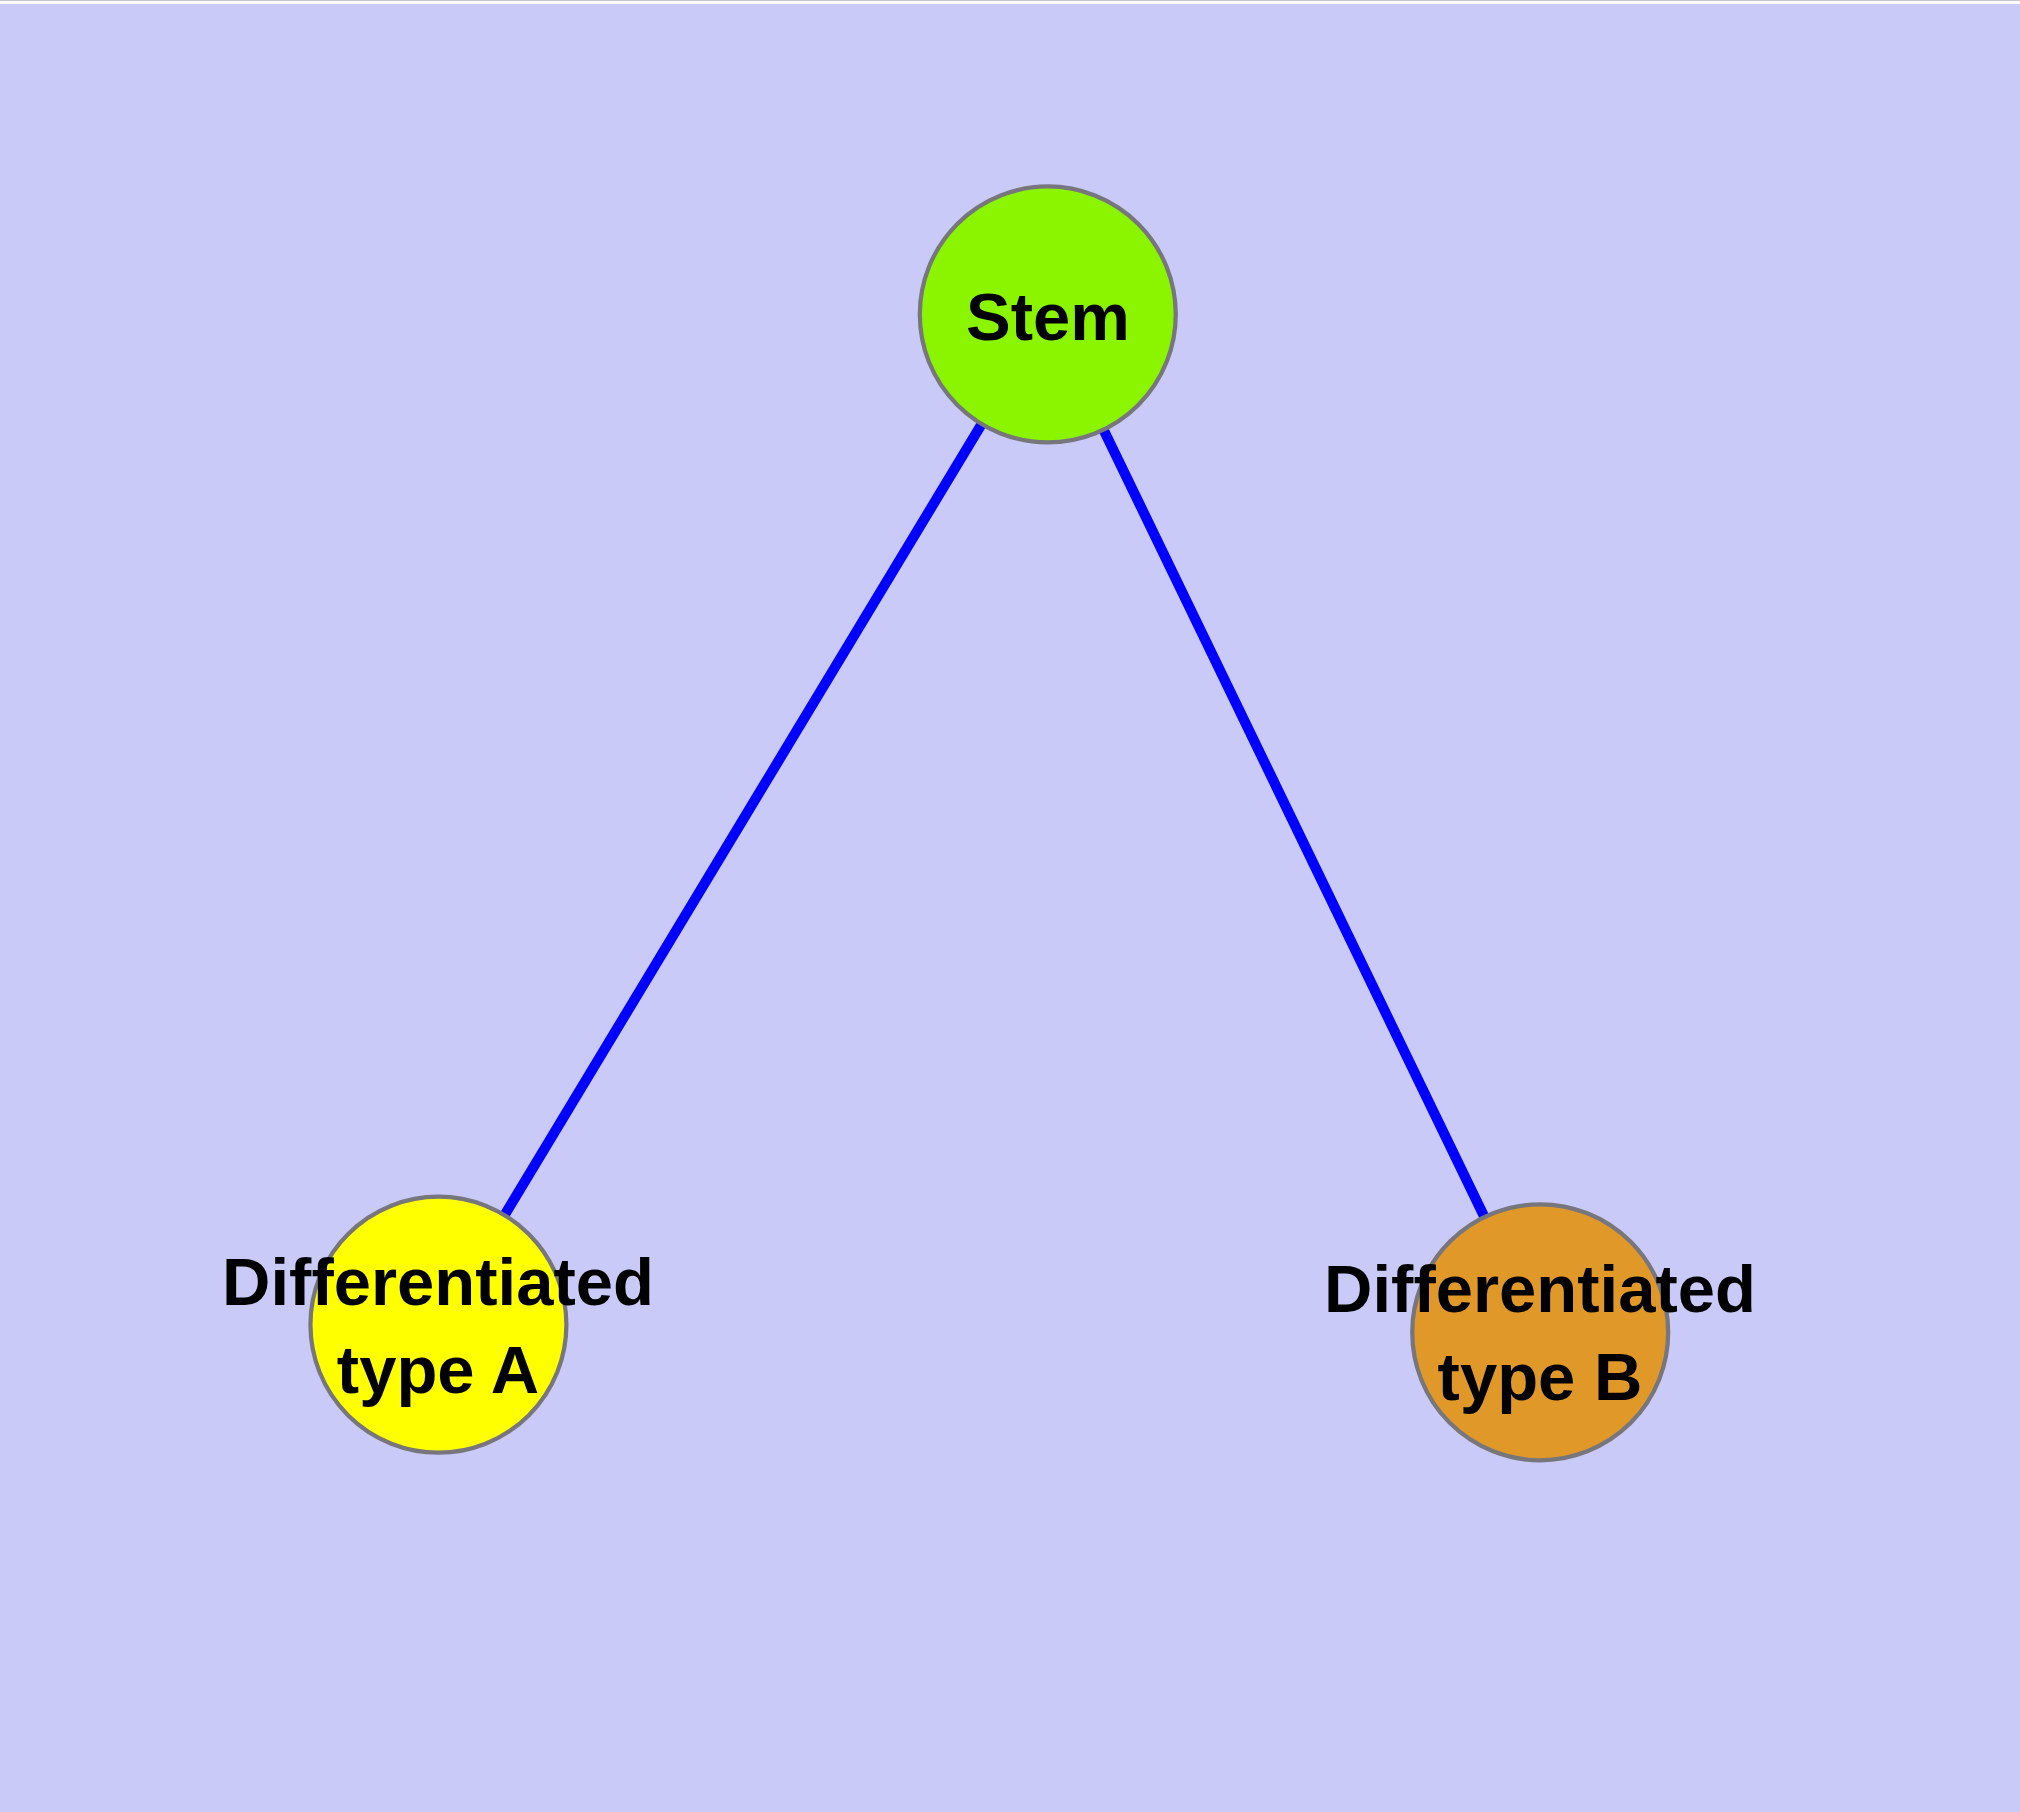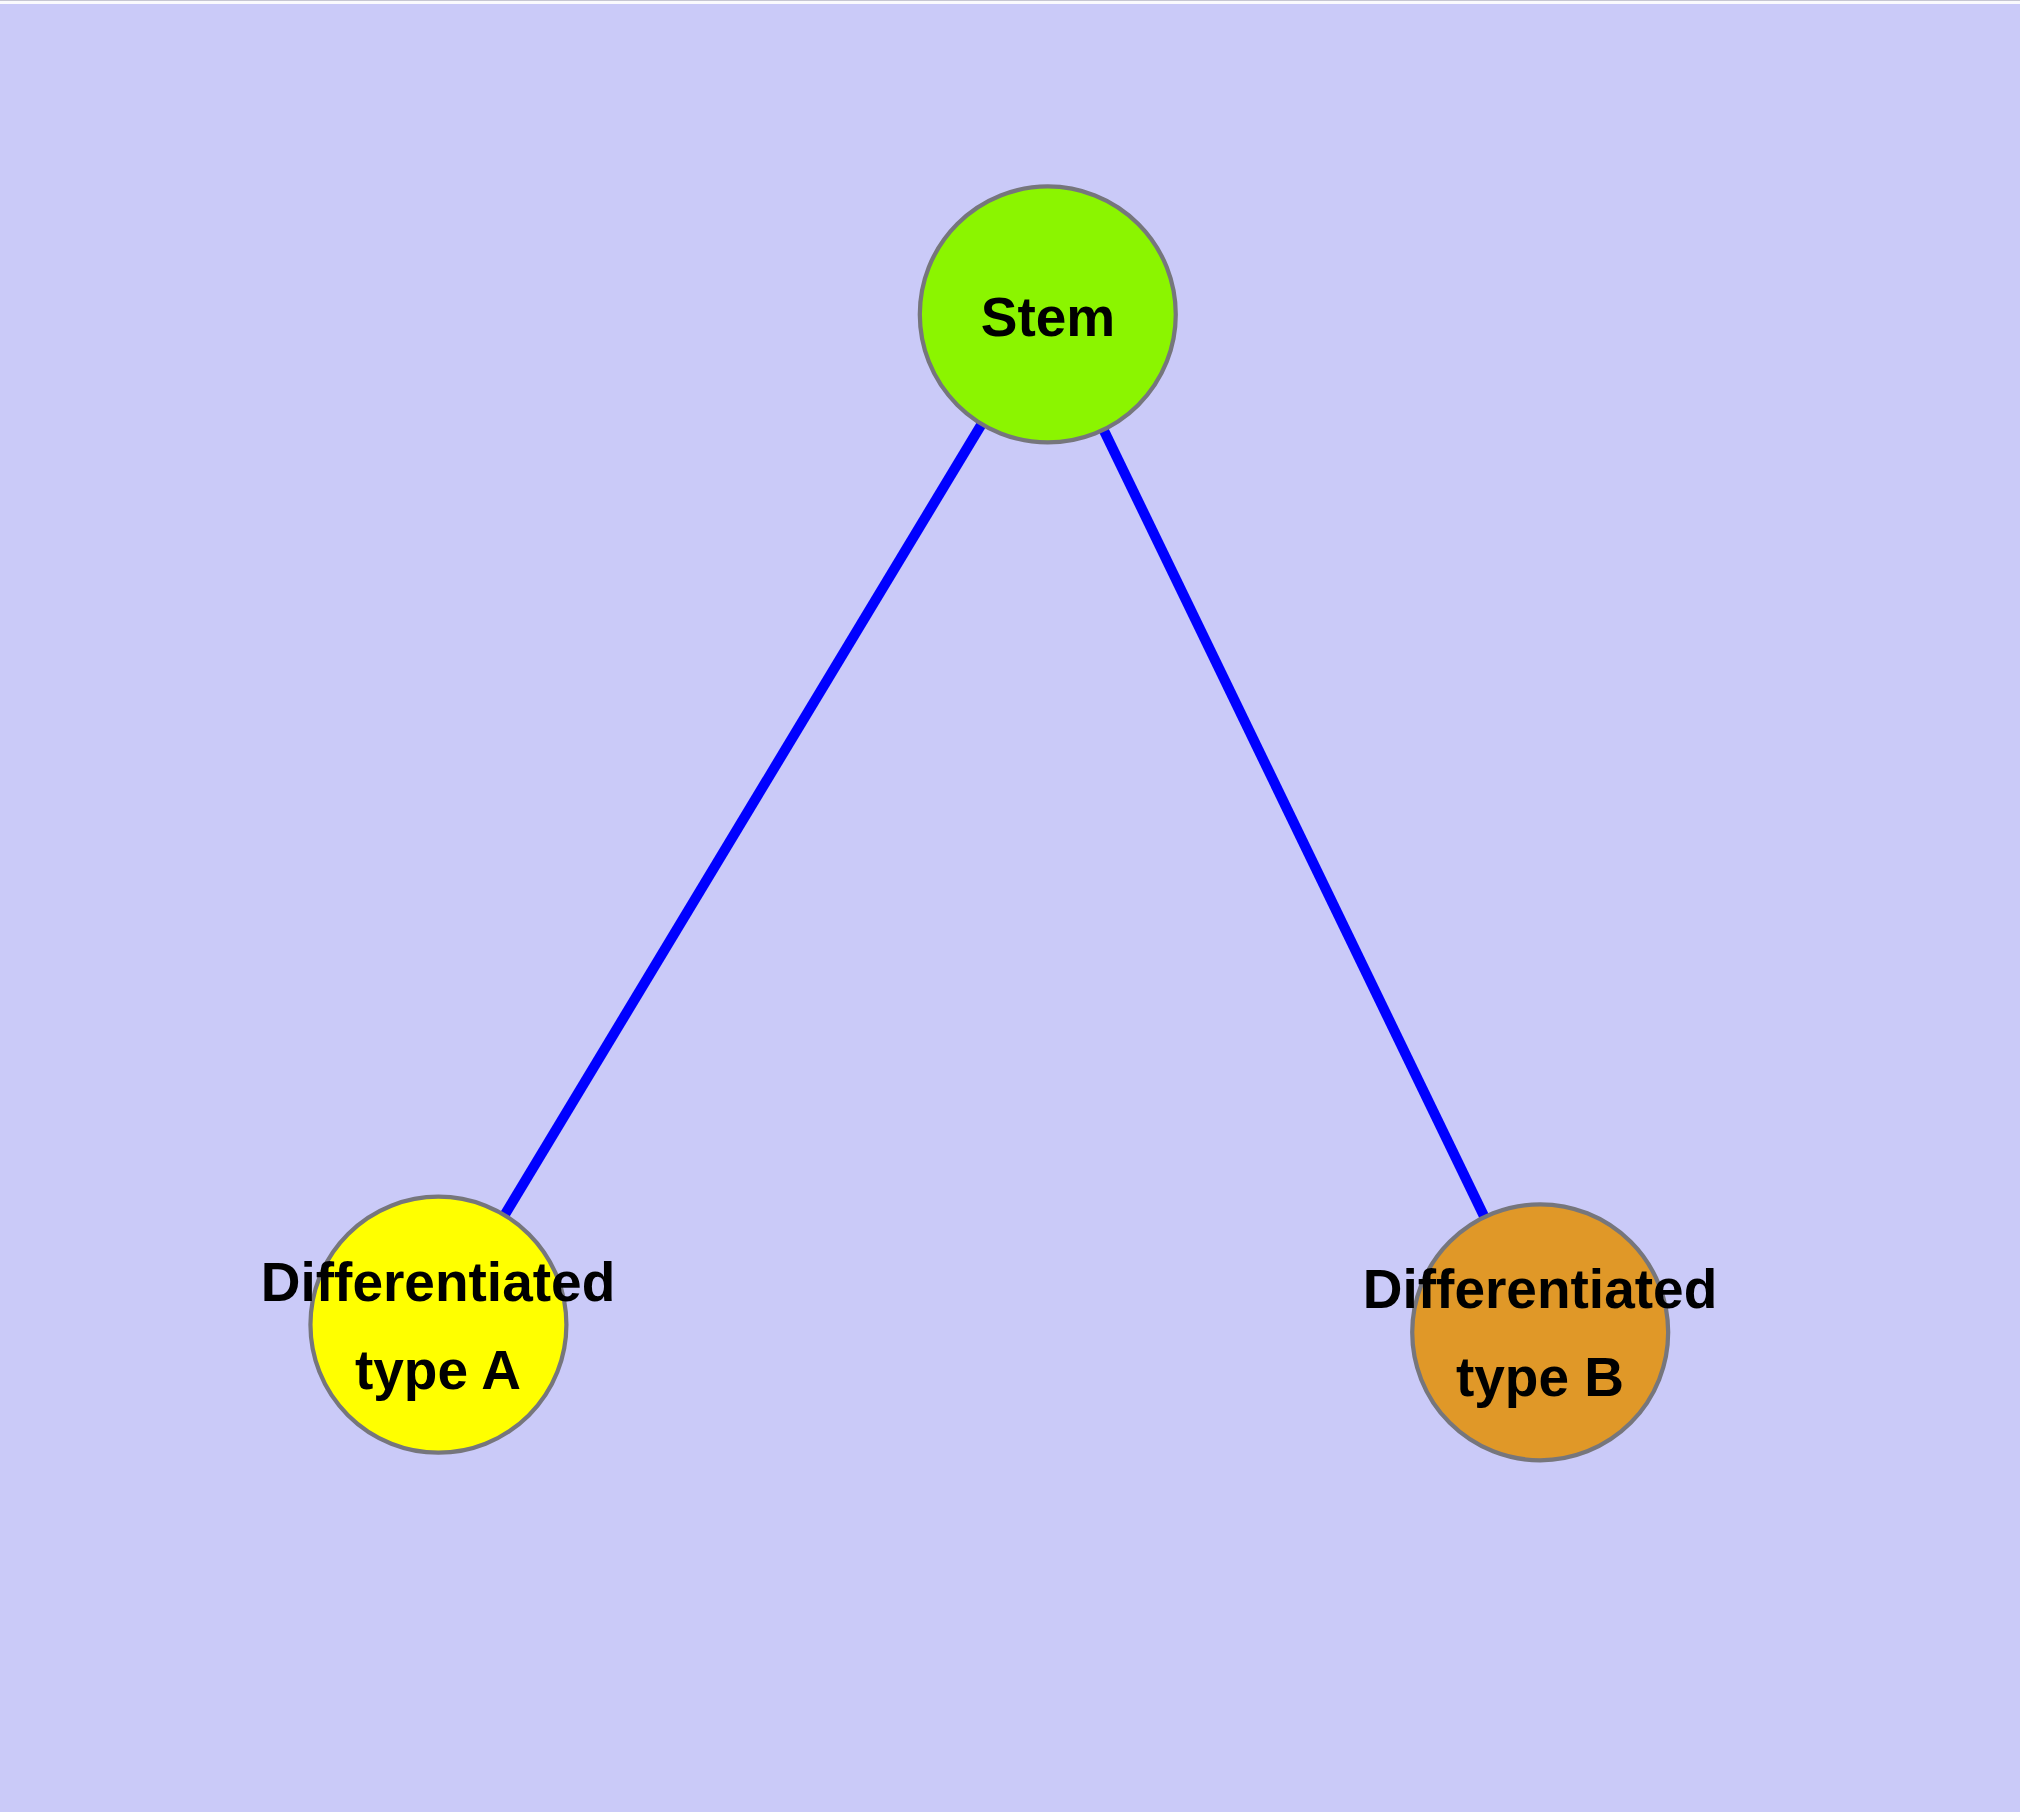--- a/index.html
+++ b/index.html
@@ -36,21 +36,21 @@
     stroke-linecap: butt;
   }
   svg.graph-layer circle {
     stroke: #76767C;
     stroke-width: 5px;
   }
   .node-label {
     position: absolute;
     transform: translate(-50%, -50%);
     font-weight: 700;
-    font-size: 55px;
+    font-size: 67px;
     line-height: 88px;
     color: #000000;
     text-align: center;
     white-space: pre-line;
     letter-spacing: 0px;
   }
   #label-stem  { left: 1048px; top: 317px; }
   #label-typea { left: 438px;  top: 1326px; }
   #label-typeb { left: 1540px; top: 1333px; }
 </style>

